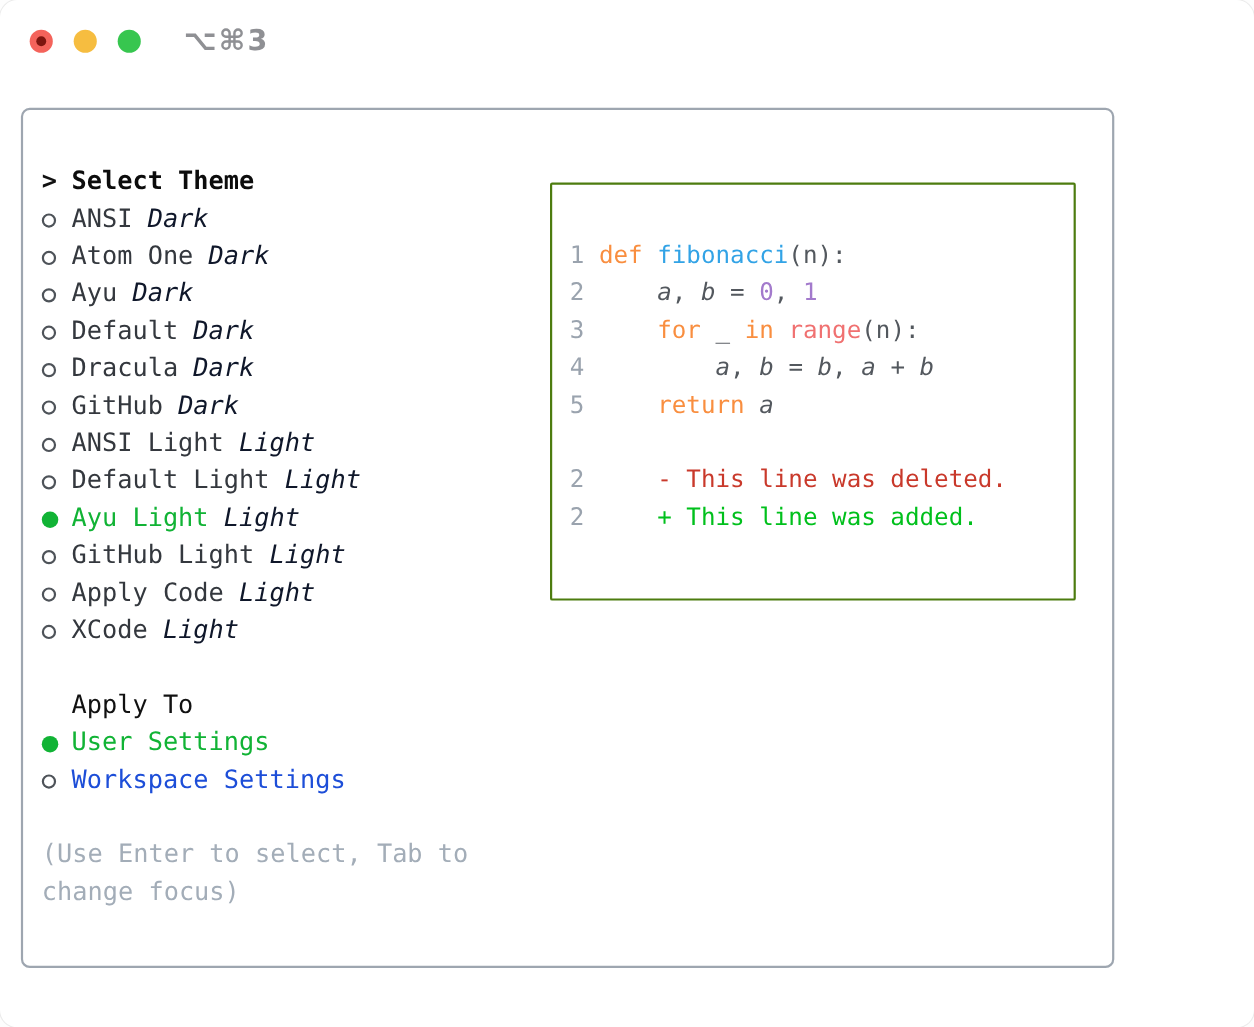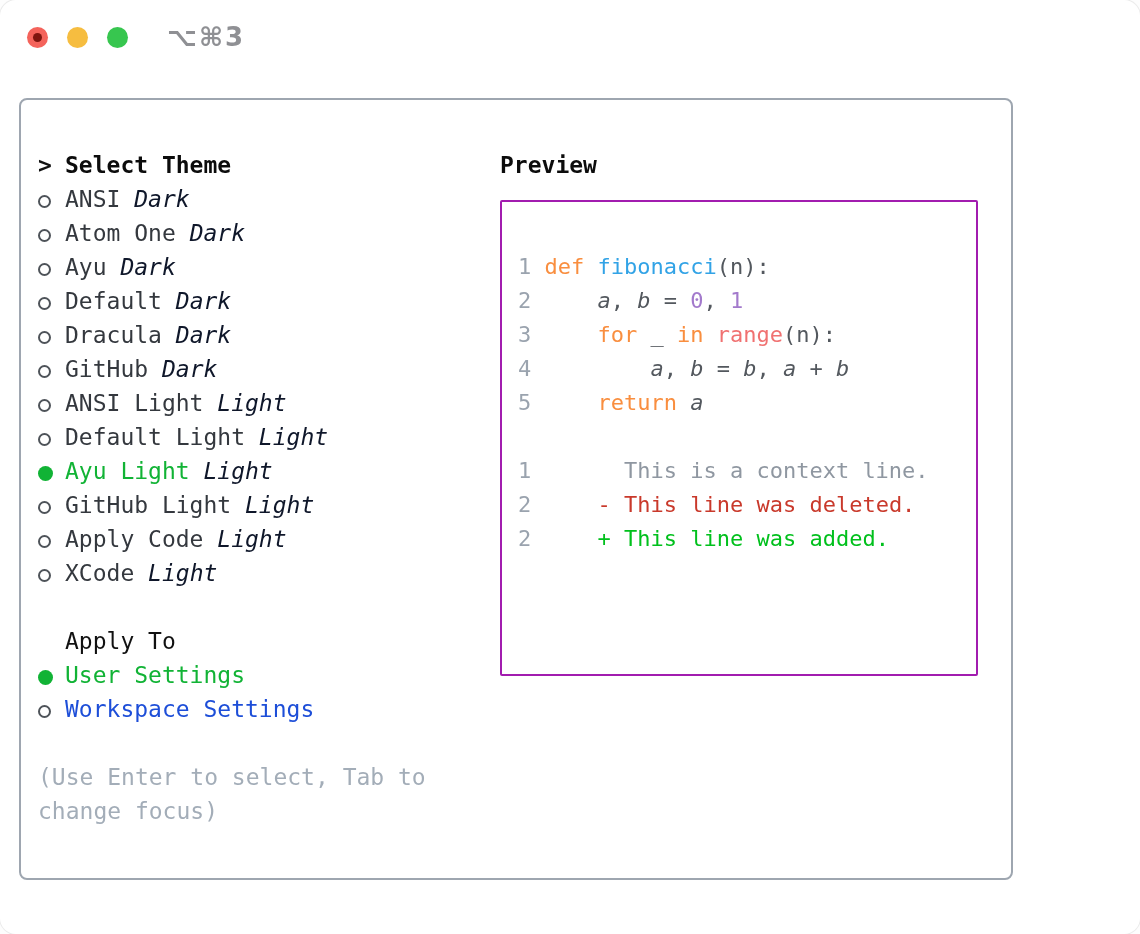--- a/index.html
+++ b/index.html
@@ -38,22 +38,22 @@
   .theme-name{color:#34383e;}
   .theme-tag{color:#0f172a;font-style:italic;}
   .theme-row.selected .theme-name{color:#11b335;}
   .subtitle{color:#111;}
   .option-label{color:#1d4ed8;}
   .option-row.selected .option-label{color:#11b335;}
   .hint-line{color:#a3adb8;}
   
   .preview-title{height:34px;line-height:34px;font-size:23px;font-weight:700;color:#0c0c0c;}
   .preview-box{
-    margin-top:18px;width:478px;height:476px;box-sizing:border-box;
-    border:2px solid #a21caf;border-radius:2px;background:#fff;
+    margin-top:18px;width:478px;height:380px;box-sizing:border-box;
+    border:2px solid #4d7c0f;border-radius:2px;background:#fff;
     padding:48px 11px 0 16px;overflow:hidden;
   }
   .code-line{margin:0;height:34px;line-height:34px;font-size:22px;
     font-family:"DejaVu Sans Mono",monospace;white-space:pre;}
   .tok-lineno{color:#9aa3ae;}
   .tok-code{color:#53585e;}
   .tok-kw{color:#f98e3f;}
   .tok-fn{color:#32a3e6;}
   .tok-num{color:#a37acc;}
   .tok-special{color:#f07171;}
@@ -102,30 +102,28 @@
           <div class="row option-row"><span class="marker"><span class="circle"></span></span><span class="option-label">Workspace Settings</span></div>
         </div>
       <div class="spacer-row"></div>
       <div>
           <div class="row hint-line">(Use Enter to select, Tab to</div>
           <div class="row hint-line">change focus)</div>
         </div>
     </div>
 
     <div class="right-col">
-      <div class="preview-title">Preview</div>
       <div class="preview-box">
         <div>
             <pre class="code-line"><span class="tok-lineno">1</span><span class="tok-code"> </span><span class="tok-kw">def </span><span class="tok-fn">fibonacci</span><span class="tok-code">(n):</span></pre>
             <pre class="code-line"><span class="tok-lineno">2</span><span class="tok-code">     </span><span class="tok-var">a</span><span class="tok-code">, </span><span class="tok-var">b</span><span class="tok-code"> = </span><span class="tok-num">0</span><span class="tok-code">, </span><span class="tok-num">1</span></pre>
             <pre class="code-line"><span class="tok-lineno">3</span><span class="tok-code">     </span><span class="tok-kw">for </span><span class="tok-code">_ </span><span class="tok-kw">in </span><span class="tok-special">range</span><span class="tok-code">(n):</span></pre>
             <pre class="code-line"><span class="tok-lineno">4</span><span class="tok-code">         </span><span class="tok-var">a</span><span class="tok-code">, </span><span class="tok-var">b</span><span class="tok-code"> = </span><span class="tok-var">b</span><span class="tok-code">, </span><span class="tok-var">a</span><span class="tok-code"> + </span><span class="tok-var">b</span></pre>
             <pre class="code-line"><span class="tok-lineno">5</span><span class="tok-code">     </span><span class="tok-kw">return </span><span class="tok-var">a</span></pre>
             <pre class="code-line"><span class="tok-lineno"> </span></pre>
-            <pre class="code-line"><span class="tok-lineno">1</span><span class="tok-ctx">       This is a context line.</span></pre>
             <pre class="code-line"><span class="tok-lineno">2</span><span class="tok-code">     </span><span class="tok-del">- This line was deleted.</span></pre>
             <pre class="code-line"><span class="tok-lineno">2</span><span class="tok-code">     </span><span class="tok-add">+ This line was added.</span></pre>
           </div>
       </div>
     </div>
 
   </div>
 </div>
 
 </body></html>

